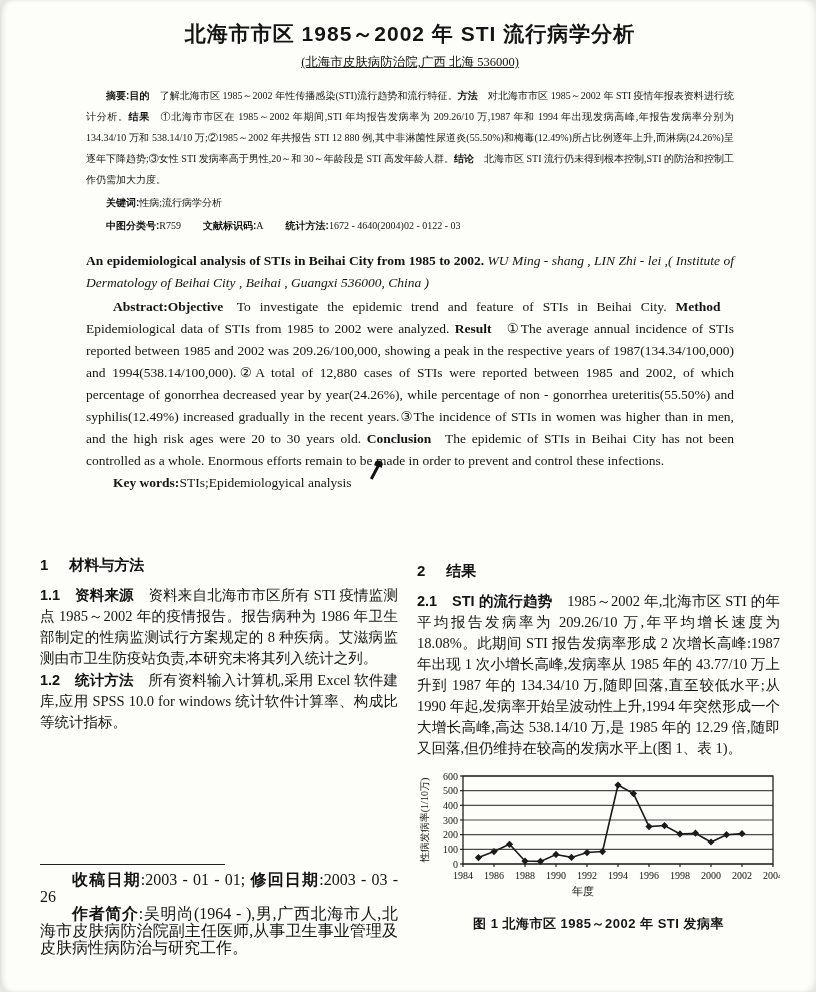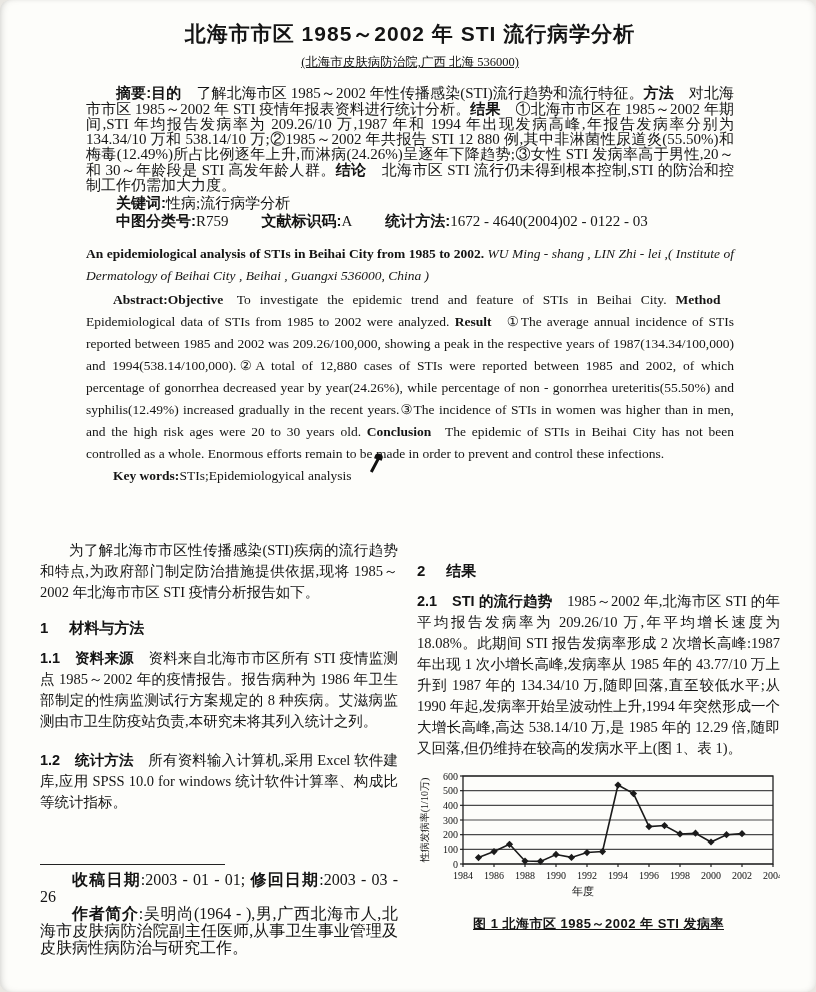--- a/index.html
+++ b/index.html
@@ -13,21 +13,21 @@
   }
   .inner { position:absolute; left:40px; right:36px; top:14px; }
 
   .title {
     text-align:center; font-family:"Liberation Sans","DejaVu Sans",sans-serif;
     font-weight:bold; font-size:21px; letter-spacing:1px; padding-top:6px;
   }
   .authors { text-align:center; font-size:14px; font-style:italic; margin-top:18px; }
   .affiliation { text-align:center; font-size:12.5px; margin-top:6px;text-decoration:underline; }
 
-  .abstract-cn { margin:14px 46px 0 46px; font-size:15px; line-height:15px; }
+  .abstract-cn { margin:14px 46px 0 46px; font-size:10px; line-height:21px; }
   .abstract-cn .para { text-align:justify; text-indent:2em; }
   .abstract-cn .kw, .abstract-cn .clc { text-indent:2em; margin-top:2px; }
   .clc .sp { display:inline-block; width:2.2em; }
   b.lbl { font-family:"Liberation Sans","DejaVu Sans",sans-serif; font-weight:bold; }
 
   .abstract-en { position:relative; margin:14px 46px 12px 46px; font-size:13.5px; line-height:22px; }
   .abstract-en .entitle { text-align:justify; }
   .abstract-en .para { text-align:justify; text-indent:2em; margin-top:2px; }
   .abstract-en .kw { text-indent:2em; }
   .pen-mark {
@@ -55,21 +55,21 @@
 
   .footnote { position:absolute; left:0; bottom:12px; width:358px; font-size:16px; line-height:17px;margin-top:26px; }
   .footnote .rule { width:185px; border-top:1.5px solid #222; margin-bottom:6px; }
   .footnote p { text-align:justify; }
   .footnote p.fn-first { text-indent:2em; }
 
   figure { margin-top:10px; }
   figure svg { display:block; }
   figcaption {
     text-align:center; font-family:"Liberation Sans","DejaVu Sans",sans-serif;
-    font-weight:bold; font-size:13px; margin-top:12px; letter-spacing:.5px;text-decoration:underline;
+    font-weight:bold; font-size:13px; margin-top:12px; letter-spacing:.5px;
   }
 </style>
 </head>
 <body>
 
 <div class="page">
   <div class="inner">
 
     <h1 class="title">北海市市区 1985～2002 年 STI 流行病学分析</h1>
     <div class="affiliation">(北海市皮肤病防治院,广西  北海  536000)</div>
@@ -85,24 +85,23 @@
       <p class="para"><b>Abstract:Objective</b><span> To investigate the epidemic trend and feature of STIs in Beihai City.</span> <b>Method</b><span> Epidemiological data of STIs from 1985 to 2002 were analyzed.</span> <b>Result</b><span> ①The average annual incidence of STIs reported between 1985 and 2002 was 209.26/100,000, showing a peak in the respective years of 1987(134.34/100,000) and 1994(538.14/100,000).②A total of 12,880 cases of STIs were reported between 1985 and 2002, of which percentage of gonorrhea decreased year by year(24.26%), while percentage of non - gonorrhea ureteritis(55.50%) and syphilis(12.49%) increased gradually in the recent years.③The incidence of STIs in women was higher than in men, and the high risk ages were 20 to 30 years old.</span> <b>Conclusion</b><span> The epidemic of STIs in Beihai City has not been controlled as a whole. Enormous efforts remain to be made in order to prevent and control these infections.</span></p>
       <p class="kw"><b>Key words:</b><span>STIs;Epidemiologyical analysis</span></p>
       <span class="pen-mark"></span>
     </div>
 
   </div>
 
   <div class="columns">
 
     <div class="col col-left">
-      <p class="body indent">为了解北海市市区性传播感染(STI)疾病的流行趋势和特点,为政府部门制定防治措施提供依据,现将 1985～2002 年北海市市区 STI 疫情分析报告如下。</p>
       <h2 class="sechead"><span class="num">1</span><span>材料与方法</span></h2>
       <p class="body"><b class="lbl">1.1　资料来源</b><span>　资料来自北海市市区所有 STI 疫情监测点 1985～2002 年的疫情报告。报告病种为 1986 年卫生部制定的性病监测试行方案规定的 8 种疾病。艾滋病监测由市卫生防疫站负责,本研究未将其列入统计之列。</span></p>
-      <p class="body" style="margin-top:18px;"><b class="lbl">1.2　统计方法</b><span>　所有资料输入计算机,采用 Excel 软件建库,应用 SPSS 10.0 for windows 统计软件计算率、构成比等统计指标。</span></p>
+      <p class="body" style="margin-top:1px;"><b class="lbl">1.2　统计方法</b><span>　所有资料输入计算机,采用 Excel 软件建库,应用 SPSS 10.0 for windows 统计软件计算率、构成比等统计指标。</span></p>
 
       <div class="footnote">
         <div class="rule"></div>
         <p class="fn-first"><b class="lbl">收稿日期</b><span>:2003 - 01 - 01; </span><b class="lbl">修回日期</b><span>:2003 - 03 - 26</span></p>
         <p class="fn-first"><b class="lbl">作者简介</b><span>:吴明尚(1964 - ),男,广西北海市人,北海市皮肤病防治院副主任医师,从事卫生事业管理及皮肤病性病防治与研究工作。</span></p>
       </div>
     </div>
 
     <div class="col col-right">
       <h2 class="sechead"><span class="num">2</span><span>结果</span></h2>

